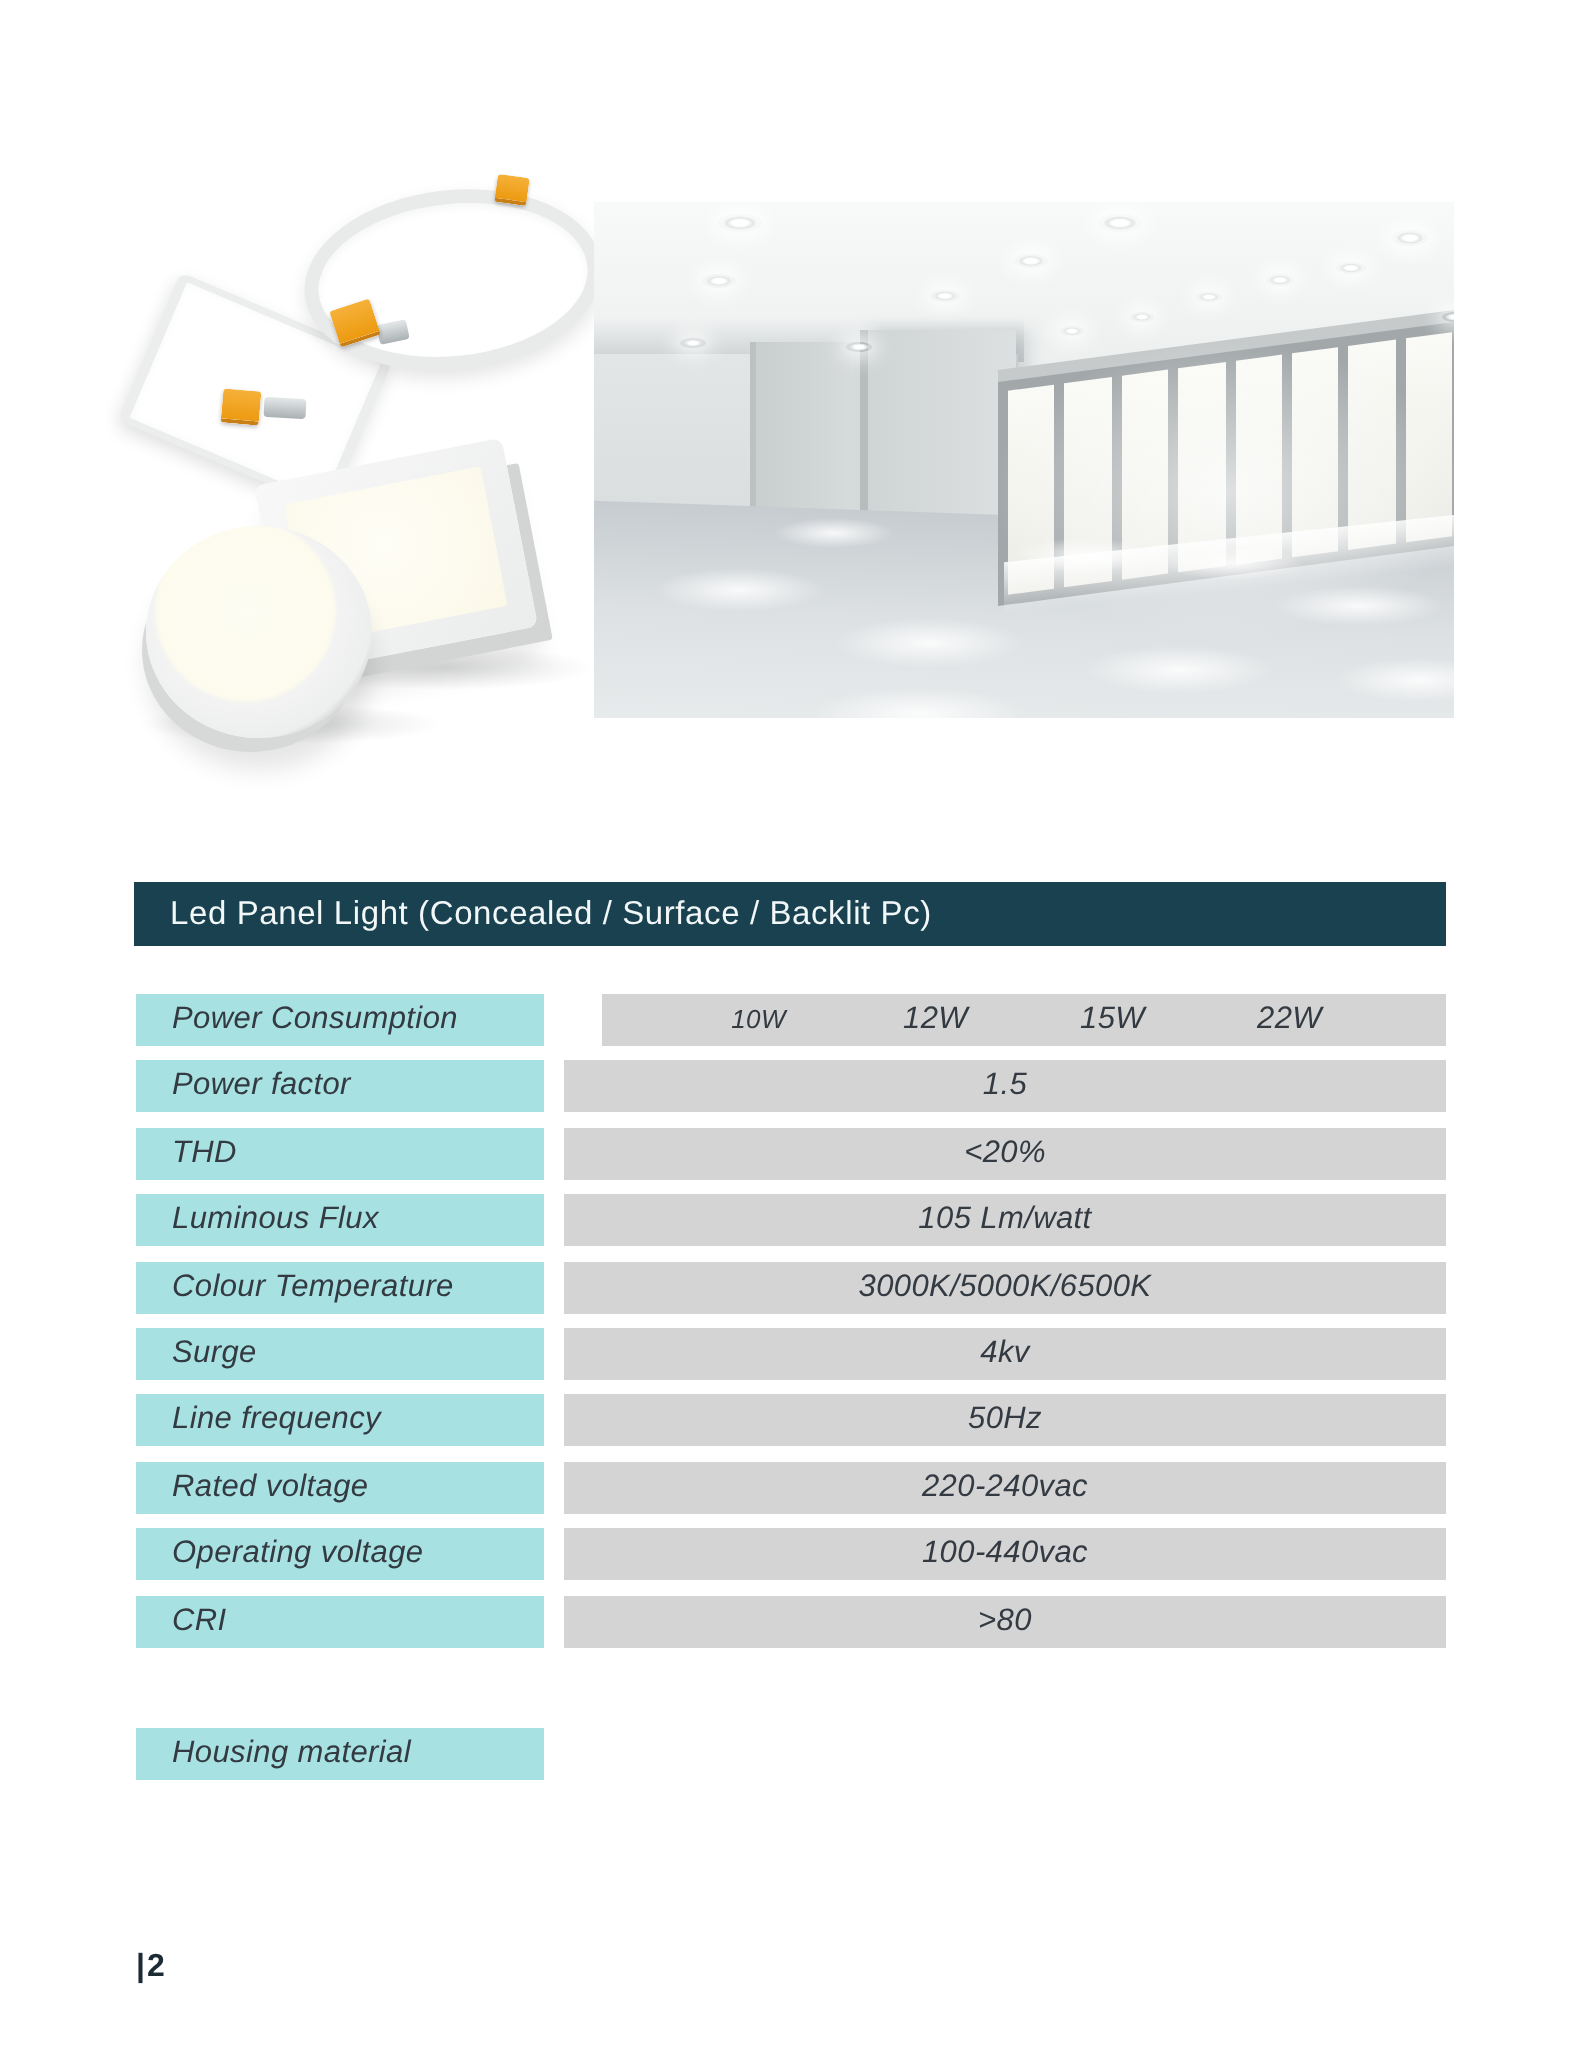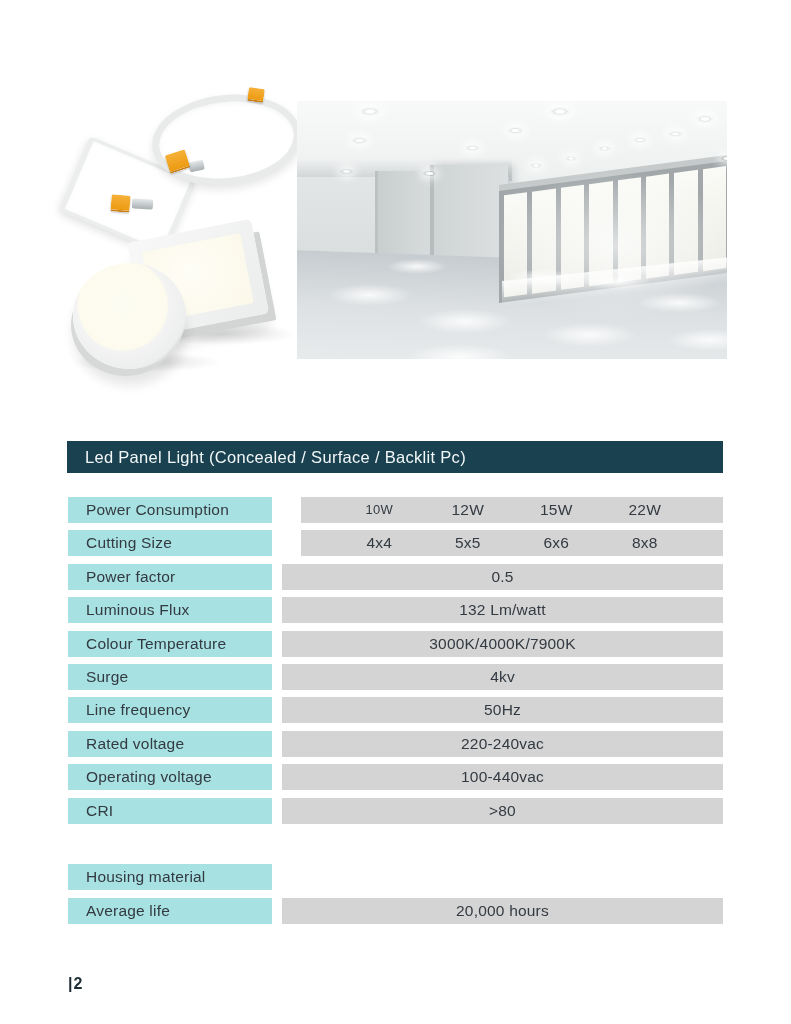--- a/index.html
+++ b/index.html
@@ -61,21 +61,21 @@
       background:radial-gradient(closest-side,#ffffff 35%,#e2e6e6 60%,rgba(226,230,230,0) 75%);
       box-shadow:0 0 10px 3px rgba(255,255,255,.9);}
 
   
   .section-header{position:absolute;left:67px;top:441px;width:656px;height:32px;
       background:var(--header-bg,#1a4150);color:#f2f7f8;font-size:16.5px;letter-spacing:.3px;
       line-height:32px;padding-left:18px;box-sizing:border-box;font-weight:500;}
 
   
   .spec-table{position:absolute;left:68px;top:497px;width:655px;}
-  .spec-row{display:flex;height:26px;margin-bottom:7.4px;}
+  .spec-row{display:flex;height:26px;margin-bottom:7.4px;font-style:italic;}
   .spec-label{width:204px;background:var(--label-bg,#a7e1e2);color:var(--ink,#333a41);
       font-size:15.5px;font-weight:500;letter-spacing:.2px;line-height:26px;
       padding-left:18px;box-sizing:border-box;white-space:nowrap;}
   .spec-value{flex:1;margin-left:10px;background:var(--value-bg,#d4d4d4);color:var(--ink,#333a41);
       font-size:15.5px;font-weight:500;letter-spacing:.2px;line-height:26px;text-align:center;
       display:flex;align-items:center;justify-content:center;}
   .spec-value.multi{justify-content:space-between;padding:0 34px;margin-left:29px;}
   .multi-cell{flex:1;text-align:center;}
   .spec-row:first-child .multi-cell:first-child{font-size:13px;}
 
@@ -159,39 +159,34 @@
       <div class="spec-row">
         <div class="spec-label">Power Consumption</div>
         <div class="spec-value multi">
           <span class="multi-cell">10W</span>
           <span class="multi-cell">12W</span>
           <span class="multi-cell">15W</span>
           <span class="multi-cell">22W</span>
         </div>
       </div>
       <div class="spec-row">
-        <div class="spec-label">Cutting Size</div>
-        <div class="spec-value multi">
-          <span class="multi-cell">4x4</span>
-          <span class="multi-cell">5x5</span>
-          <span class="multi-cell">6x6</span>
-          <span class="multi-cell">8x8</span>
-        </div>
-      </div>
-      <div class="spec-row">
         <div class="spec-label">Power factor</div>
-        <div class="spec-value">0.5</div>
+        <div class="spec-value">1.5</div>
+      </div>
+      <div class="spec-row">
+        <div class="spec-label">THD</div>
+        <div class="spec-value">&lt;20%</div>
       </div>
       <div class="spec-row">
         <div class="spec-label">Luminous Flux</div>
-        <div class="spec-value">132 Lm/watt</div>
+        <div class="spec-value">105 Lm/watt</div>
       </div>
       <div class="spec-row">
         <div class="spec-label">Colour Temperature</div>
-        <div class="spec-value">3000K/4000K/7900K</div>
+        <div class="spec-value">3000K/5000K/6500K</div>
       </div>
       <div class="spec-row">
         <div class="spec-label">Surge</div>
         <div class="spec-value">4kv</div>
       </div>
       <div class="spec-row">
         <div class="spec-label">Line frequency</div>
         <div class="spec-value">50Hz</div>
       </div>
       <div class="spec-row">
@@ -204,21 +199,17 @@
       </div>
       <div class="spec-row">
         <div class="spec-label">CRI</div>
         <div class="spec-value">&gt;80</div>
       </div>
       <div class="spec-row">
       </div>
       <div class="spec-row">
         <div class="spec-label">Housing material</div>
       </div>
-      <div class="spec-row">
-        <div class="spec-label">Average life</div>
-        <div class="spec-value">20,000 hours</div>
-      </div>
     </div>
 
   <div class="page-number">|2</div>
 
 </div>
 
 </body></html>

